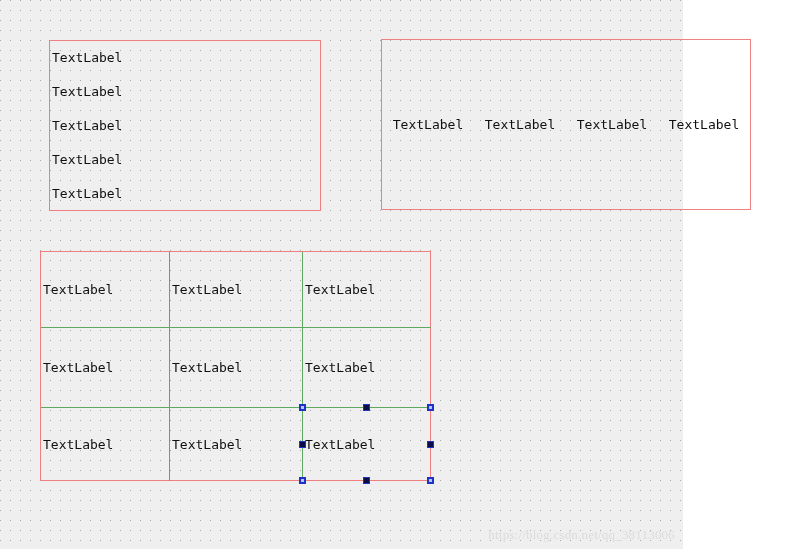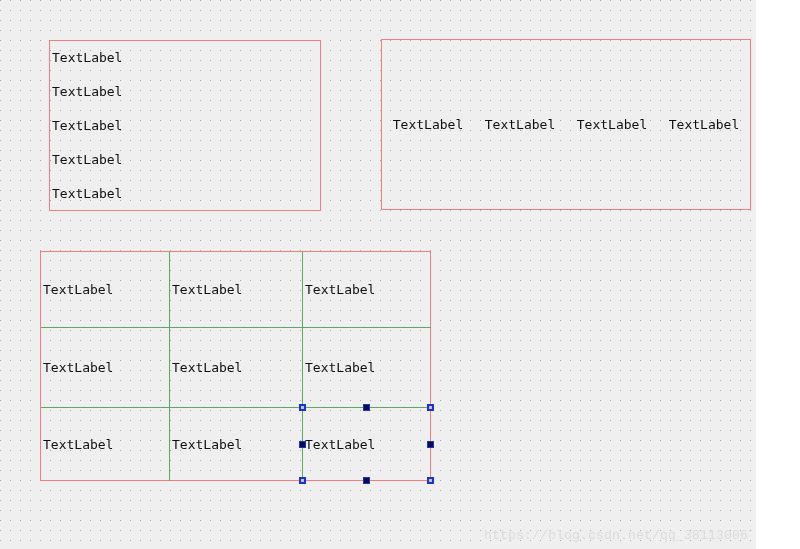--- a/index.html
+++ b/index.html
@@ -108,32 +108,32 @@
   .h-mr { right: -3px; top: 50%;  margin-top: -3.5px; }
   .h-bl { left: -3px;  bottom: -3px; }
   .h-bc { left: 50%;   bottom: -3px; margin-left: -3.5px; }
   .h-br { right: -3px; bottom: -3px; }
 
   
   #watermark {
     position: absolute;
     right: 8px;
     bottom: 6px;
-    font-family: Liberation Mono, monospace;
+    font-family: Liberation Serif, serif;
     font-size: 13px;
     color: #dcdcdc;
     letter-spacing: 0.2px;
     white-space: nowrap;
     user-select: none;
   }
 </style>
 </head>
 <body>
 
-<div id="canvas" style="width: 756px; height: 549px;">
+<div id="canvas" style="width: 683px; height: 549px;">
 
   <div class="layout-box layout-vertical" id="box-vertical" style="left: 49px; top: 40px; width: 272px; height: 171px;">
     <span class="text-label">TextLabel</span>
     <span class="text-label">TextLabel</span>
     <span class="text-label">TextLabel</span>
     <span class="text-label">TextLabel</span>
     <span class="text-label">TextLabel</span>
   </div>
 
   <div class="layout-box layout-horizontal" id="box-horizontal" style="left: 381px; top: 39px; width: 370px; height: 171px;">

